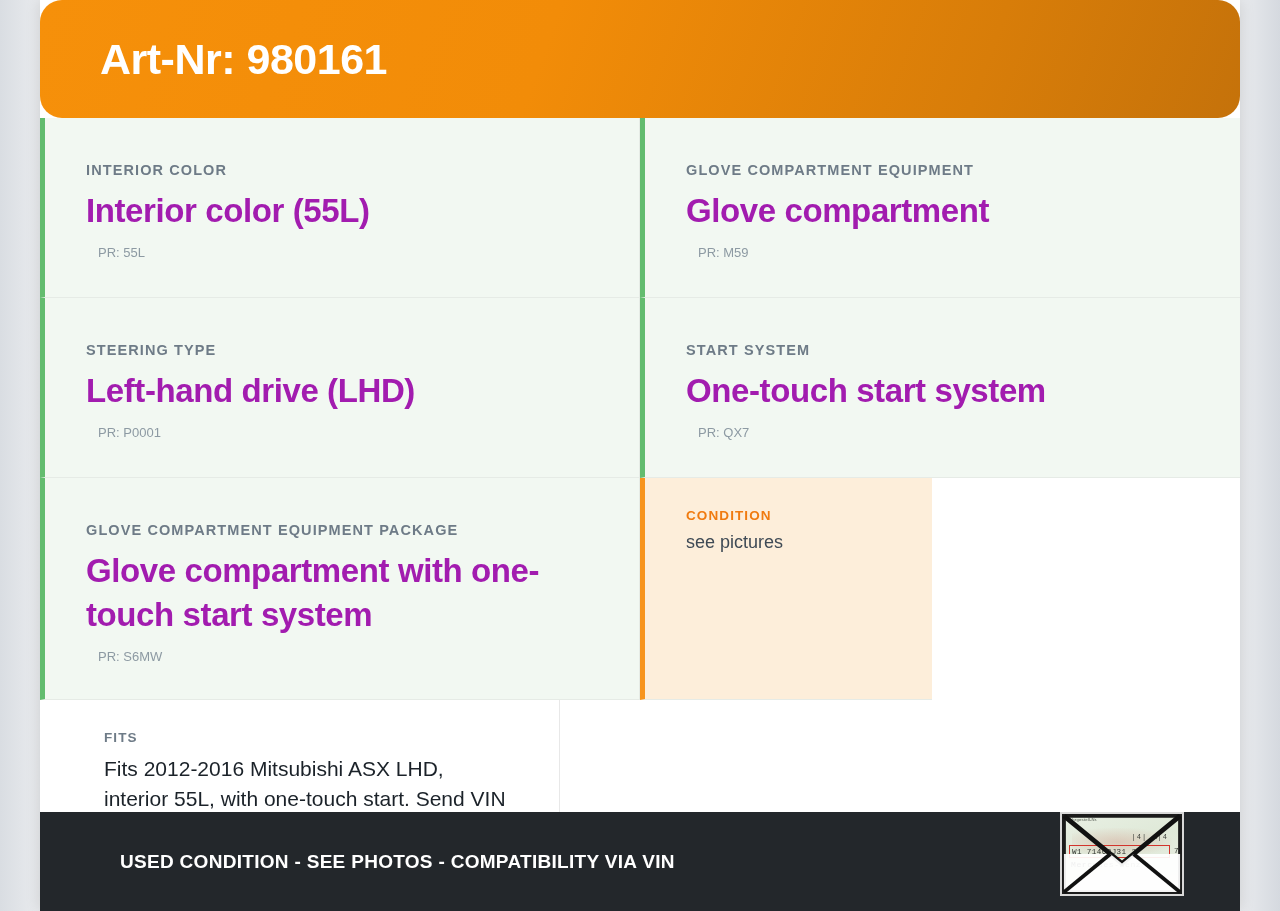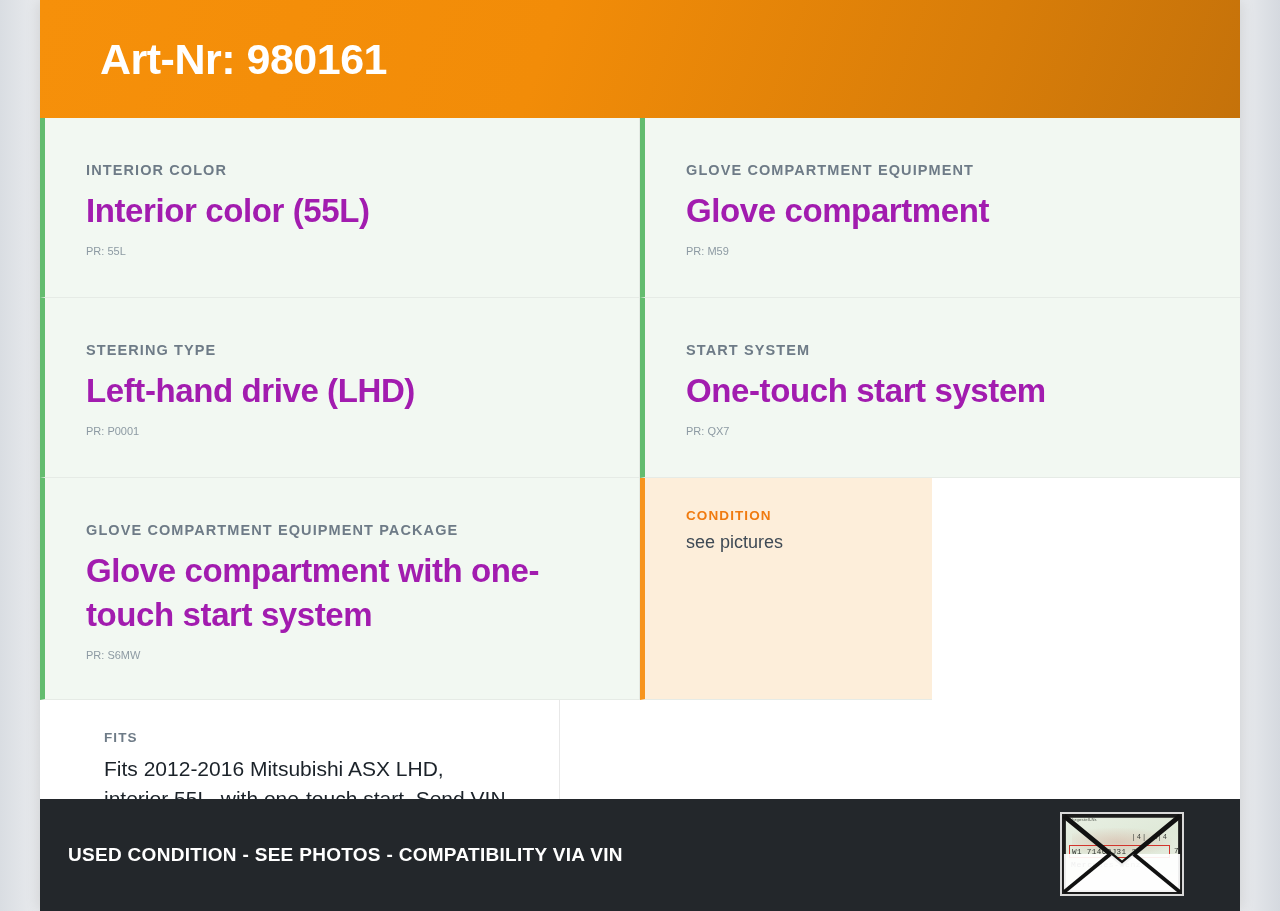--- a/index.html
+++ b/index.html
@@ -32,20 +32,21 @@
   }
 
   
   .header {
     height: 118px;
     flex: 0 0 118px;
     background: linear-gradient(110deg, #f6900a 0%, #f28c08 42%, #d87d09 78%, #c5720a 100%);
     display: flex;
     align-items: center;
     padding-left: 60px;
+    border-radius: 22px;
   }
   .header-title {
     color: #ffffff;
     font-size: 43px;
     font-weight: bold;
     letter-spacing: -0.5px;
     line-height: 1;
   }
 
   
@@ -78,23 +79,24 @@
   }
   .spec-value {
     font-size: 33px;
     font-weight: bold;
     color: #a21caf;
     line-height: 1.33;
     letter-spacing: -0.4px;
     margin-bottom: 12px;
   }
   .spec-code {
-    font-size: 11px;
+    font-size: 13px;
     color: #8d9aa3;
     line-height: 1.2;
+    margin-left: 12px;
   }
 
   
   .spec-cell.condition {
     background: #fdeeda;
     border-left-color: #f7941d;
     min-height: 100px;
     padding: 30px 46px 24px 41px;
   }
   .condition-label {
@@ -142,25 +144,25 @@
     line-height: 1.45;
     max-width: 520px;
   }
 
   
   .footer {
     position: absolute;
     left: 0;
     bottom: 0;
     width: 1200px;
-    height: 112px;
+    height: 99px;
     background: #23272b;
     display: flex;
     align-items: center;
-    padding-left: 28px;
+    padding-left: 80px;
   }
   .footer-text {
     color: #ffffff;
     font-size: 19px;
     font-weight: bold;
     letter-spacing: 0.3px;
     text-transform: uppercase;
   }
 
   

